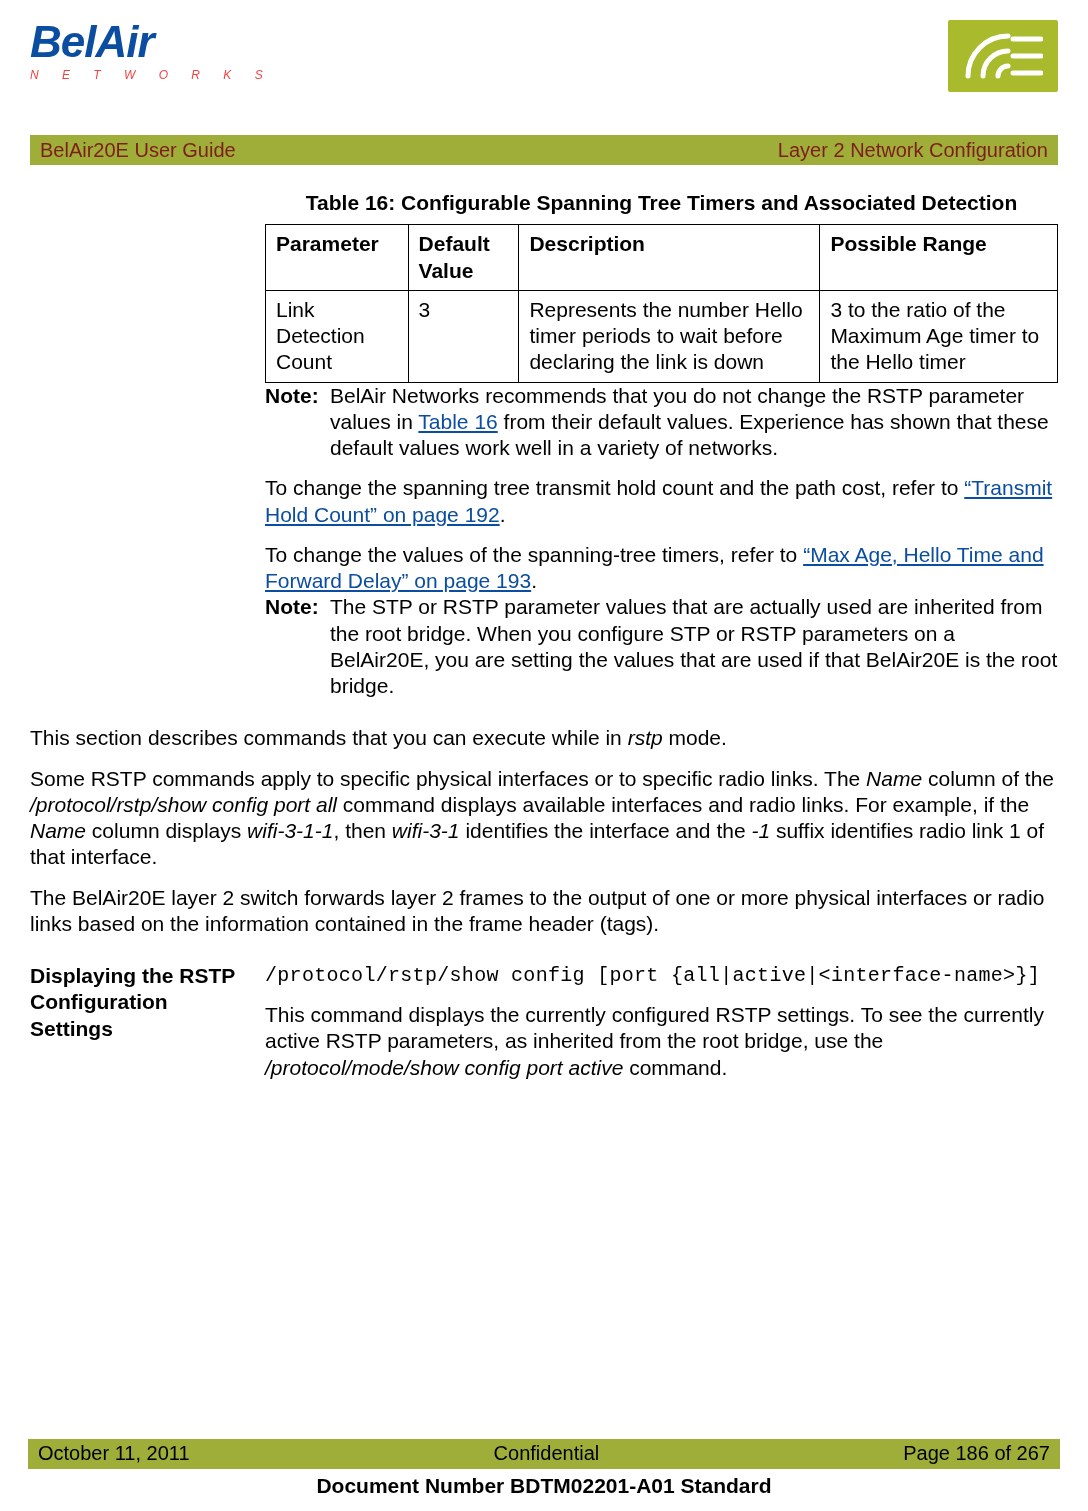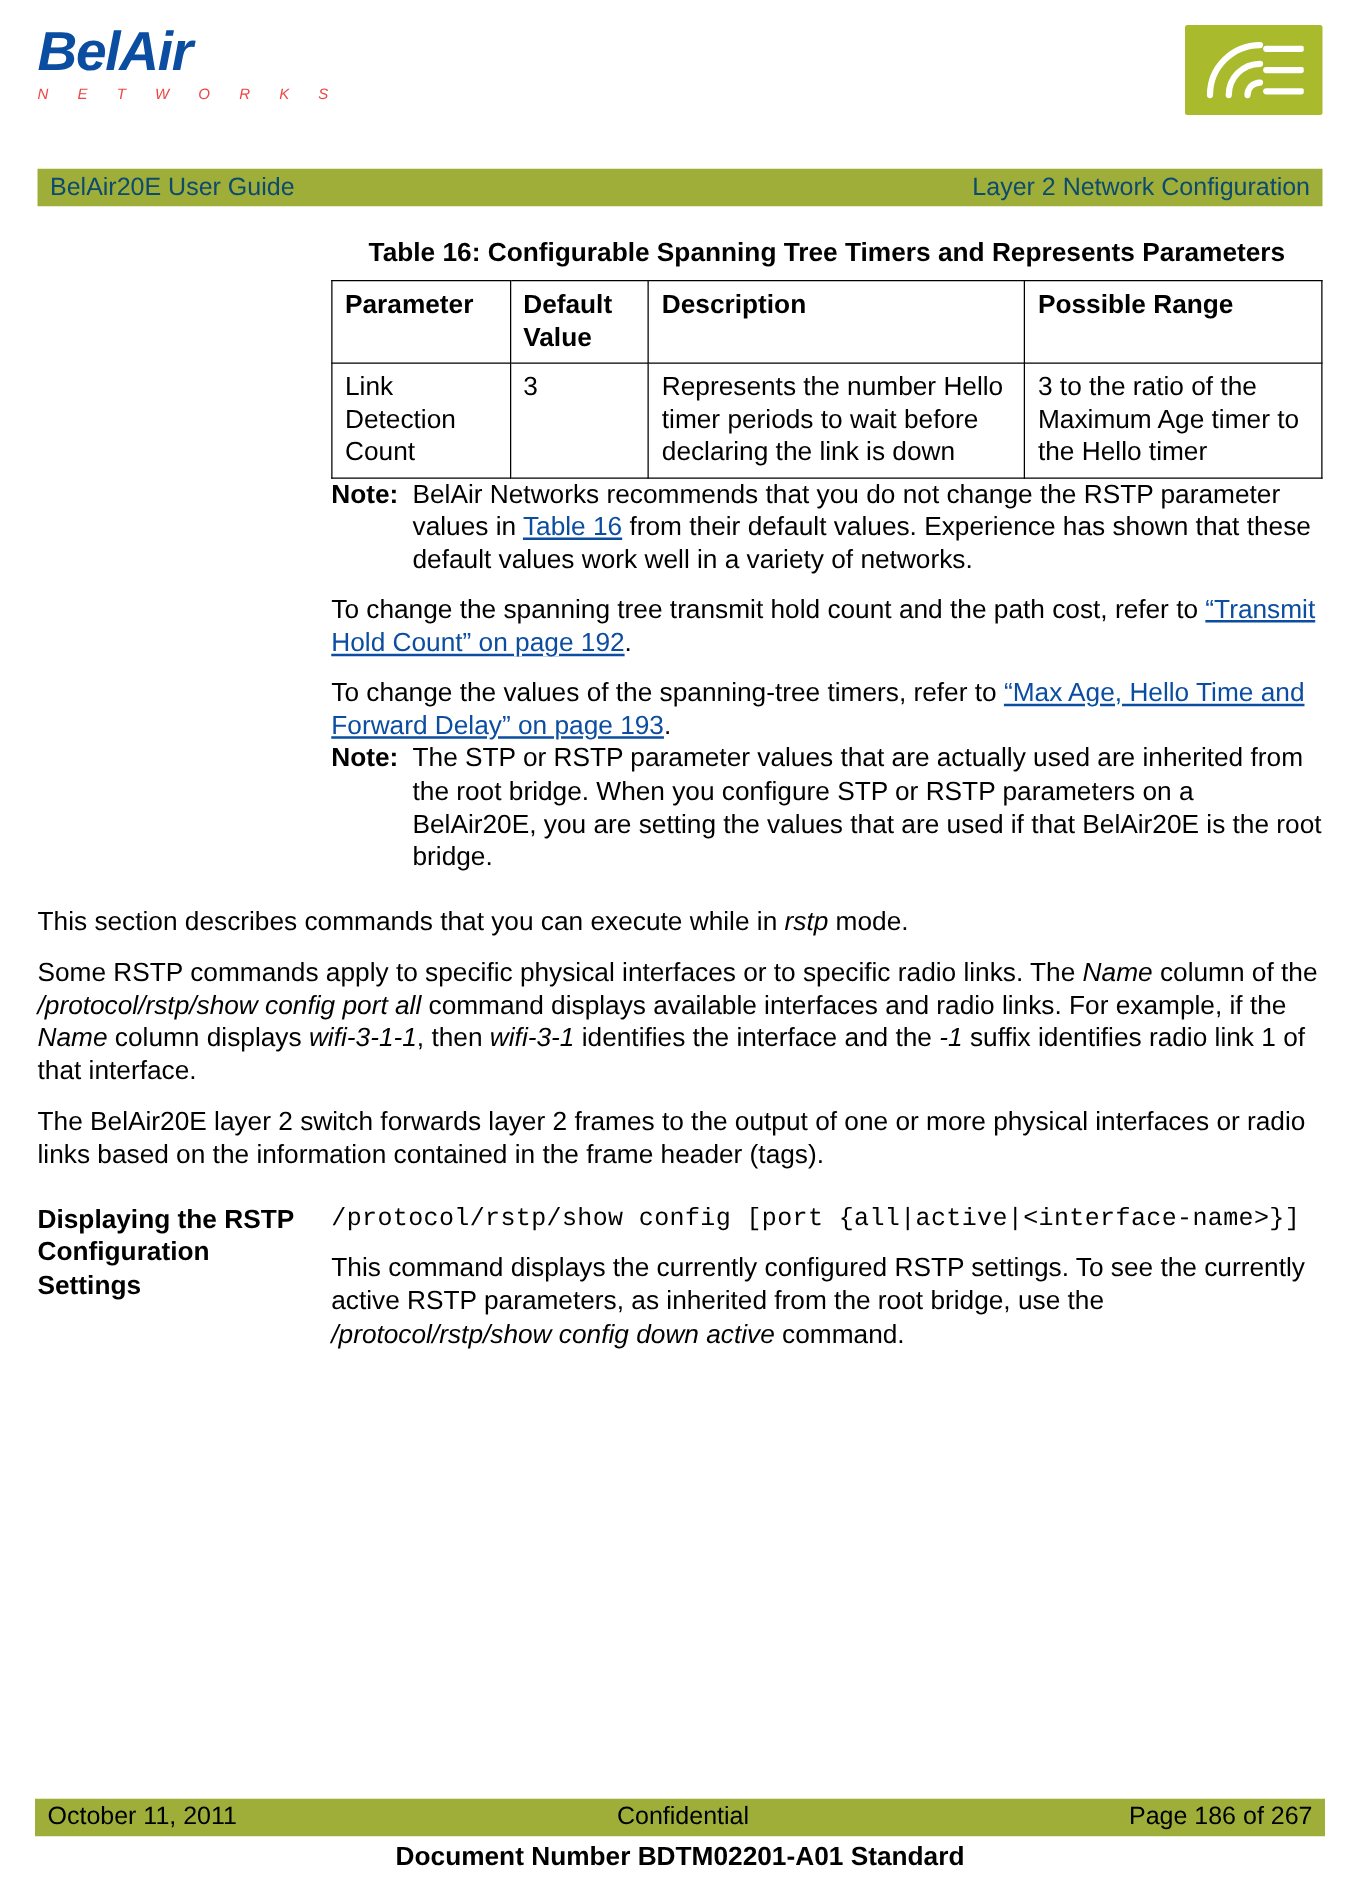--- a/index.html
+++ b/index.html
@@ -19,21 +19,21 @@
   
   .header-logos { display: flex; justify-content: space-between; align-items: flex-start; height: 105px; }
   .belair-logo { display: flex; flex-direction: column; font-style: italic; }
   .belair-word { font-size: 44px; font-weight: 800; letter-spacing: -1px; color: #0b4da0; line-height: 1; }
   .belair-sub  { font-size: 12px; letter-spacing: 10px; color: #ef4444; margin-top: 4px; }
   .company-badge { width: 110px; height: 72px; background: #a9ba2c; border-radius: 2px;
                    display:flex; align-items:center; justify-content:center; }
   .company-badge svg { display:block; }
 
   
-  .title-bar { margin-top: 10px; height: 30px; background: #9EAE39; color: #0c4a6e;
+  .title-bar { margin-top: 10px; height: 30px; background: #9EAE39; color: #7f1d1d;
                display: flex; justify-content: space-between; align-items: center;
                padding: 0 10px; font-size: 20px; }
   .title-bar .left  { }
   .title-bar .right { }
 
   
   .content { margin-top: 25px; }
   .row { display: flex; align-items: flex-start; }
   .margin-col { width: 225px; flex: 0 0 225px; padding-right: 10px; font-weight: 700; }
   .margin-col.h1 { font-size: 29px; font-weight: 400; }
@@ -90,21 +90,21 @@
 <div class="title-bar">
   <span class="left">BelAir20E User Guide</span>
   <span class="right">Layer 2 Network Configuration</span>
 </div>
 
 <div class="content">
 
   <div class="row">
     <div class="margin-col"></div>
     <div class="body-col">
-      <div class="table-caption">Table 16: Configurable Spanning Tree Timers and Represents Parameters</div>
+      <div class="table-caption">Table 16: Configurable Spanning Tree Timers and Associated Detection</div>
       <table class="params">
         <thead>
           <tr>
             <th style="width:18%">Parameter</th>
             <th style="width:14%">Default Value</th>
             <th style="width:38%">Description</th>
             <th style="width:30%">Possible Range</th>
           </tr>
         </thead>
         <tbody>
@@ -153,21 +153,21 @@
     </div>
   </div>
 
   <div class="section-gap"></div>
 
   <div class="row">
     <div class="margin-col" style="font-size:21px">Displaying the RSTP Configuration Settings</div>
     <div class="body-col">
       <div class="cmd">/protocol/rstp/show config [port {all|active|&lt;interface-name&gt;}]</div>
       <p class="body-p" style="margin-top:0">
-        <span>This command displays the currently configured RSTP settings. To see the currently active RSTP parameters, as inherited from the root bridge, use the </span><span class="cmd-inline">/protocol/rstp/show config down active</span><span> command.</span>
+        <span>This command displays the currently configured RSTP settings. To see the currently active RSTP parameters, as inherited from the root bridge, use the </span><span class="cmd-inline">/protocol/mode/show config port active</span><span> command.</span>
       </p>
     </div>
   </div>
 
 </div>
 
 <div class="footer-wrap">
   <div class="footer-bar">
     <span>October 11, 2011</span>
     <span>Confidential</span>

